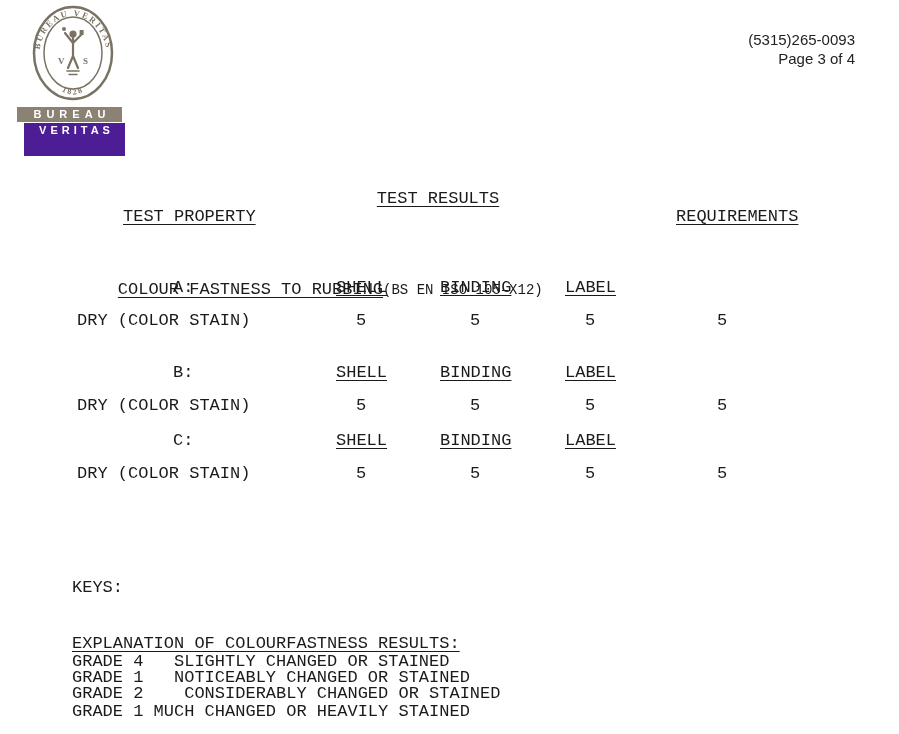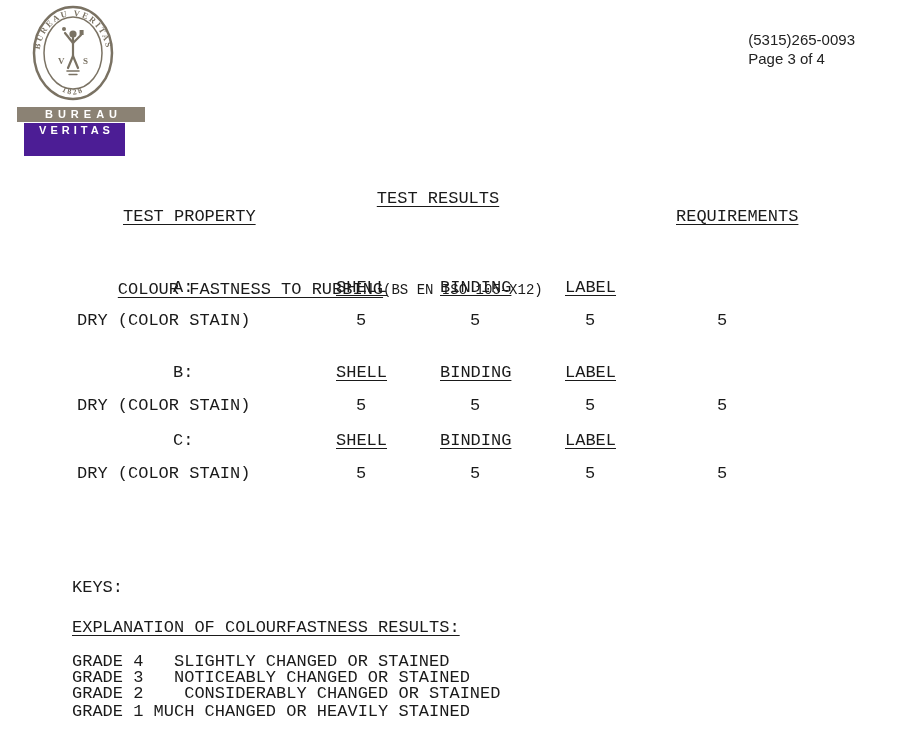--- a/index.html
+++ b/index.html
@@ -7,28 +7,28 @@
     position:relative; width:899px; height:734px; background:#ffffff;
     font-family:"Liberation Mono", monospace; color:#1a1a1a; overflow:hidden;
   }
   .t { position:absolute; font-size:17px; line-height:1.2; white-space:pre; }
   .bold { font-weight:normal; }
   .u { text-decoration:underline; text-underline-offset:3px; }
   .ctr { transform:translateX(-50%); }
   .method { font-size:14px; }
   
   .hdr-right {
-    position:absolute; top:30px; right:44px; 
+    position:absolute; top:30px; right:44px; text-align:right;
     font-family:"Liberation Sans", sans-serif; font-size:15px; line-height:19px; color:#222;
   }
   
   .seal { position:absolute; left:31px; top:4px; }
   .bar { position:absolute; color:#fff; font-family:"Liberation Sans", sans-serif;
          font-weight:bold; text-align:center; overflow:hidden; }
-  .bar-bureau  { left:17px; top:107px; width:128px; height:15px; background:#8b8274;
+  .bar-bureau  { left:17px; top:107px; width:105px; height:15px; background:#8b8274;
                  font-size:11px; line-height:15px; letter-spacing:5px; text-indent:5px; }
   .bar-veritas { left:24px; top:123px; width:101px; height:33px; background:#4c1d95;
                  font-size:11px; line-height:15px; letter-spacing:4px; text-indent:4px; }
 </style>
 </head>
 <body>
 
 <div class="page">
 
   <svg class="seal" width="84" height="98" viewBox="0 0 84 98" aria-hidden="true">
@@ -104,19 +104,19 @@
   <span class="t u" style="left:336px; top:431px">SHELL</span>
   <span class="t u" style="left:440px; top:431px">BINDING</span>
   <span class="t u" style="left:565px; top:431px">LABEL</span>
   <span class="t" style="left:77px; top:464px">DRY (COLOR STAIN)</span>
   <span class="t ctr" style="left:361px; top:464px">5</span>
   <span class="t ctr" style="left:475px; top:464px">5</span>
   <span class="t ctr" style="left:590px; top:464px">5</span>
   <span class="t ctr" style="left:722px; top:464px">5</span>
 
   <span class="t bold" style="left:72px; top:578px">KEYS:</span>
-  <span class="t bold u" style="left:72px; top:618px">EXPLANATION OF COLOURFASTNESS RESULTS:</span>
+  <span class="t bold u" style="left:72px; top:634px">EXPLANATION OF COLOURFASTNESS RESULTS:</span>
   <span class="t" style="left:72px; top:652px">GRADE 4   SLIGHTLY CHANGED OR STAINED</span>
-  <span class="t" style="left:72px; top:668px">GRADE 3   NOTICEABLY CHANGED OR STAINED</span>
+  <span class="t" style="left:72px; top:668px">GRADE 1   NOTICEABLY CHANGED OR STAINED</span>
   <span class="t" style="left:72px; top:684px">GRADE 2    CONSIDERABLY CHANGED OR STAINED</span>
   <span class="t" style="left:72px; top:702px">GRADE 1 MUCH CHANGED OR HEAVILY STAINED</span>
 
 </div>
 
 </body></html>

